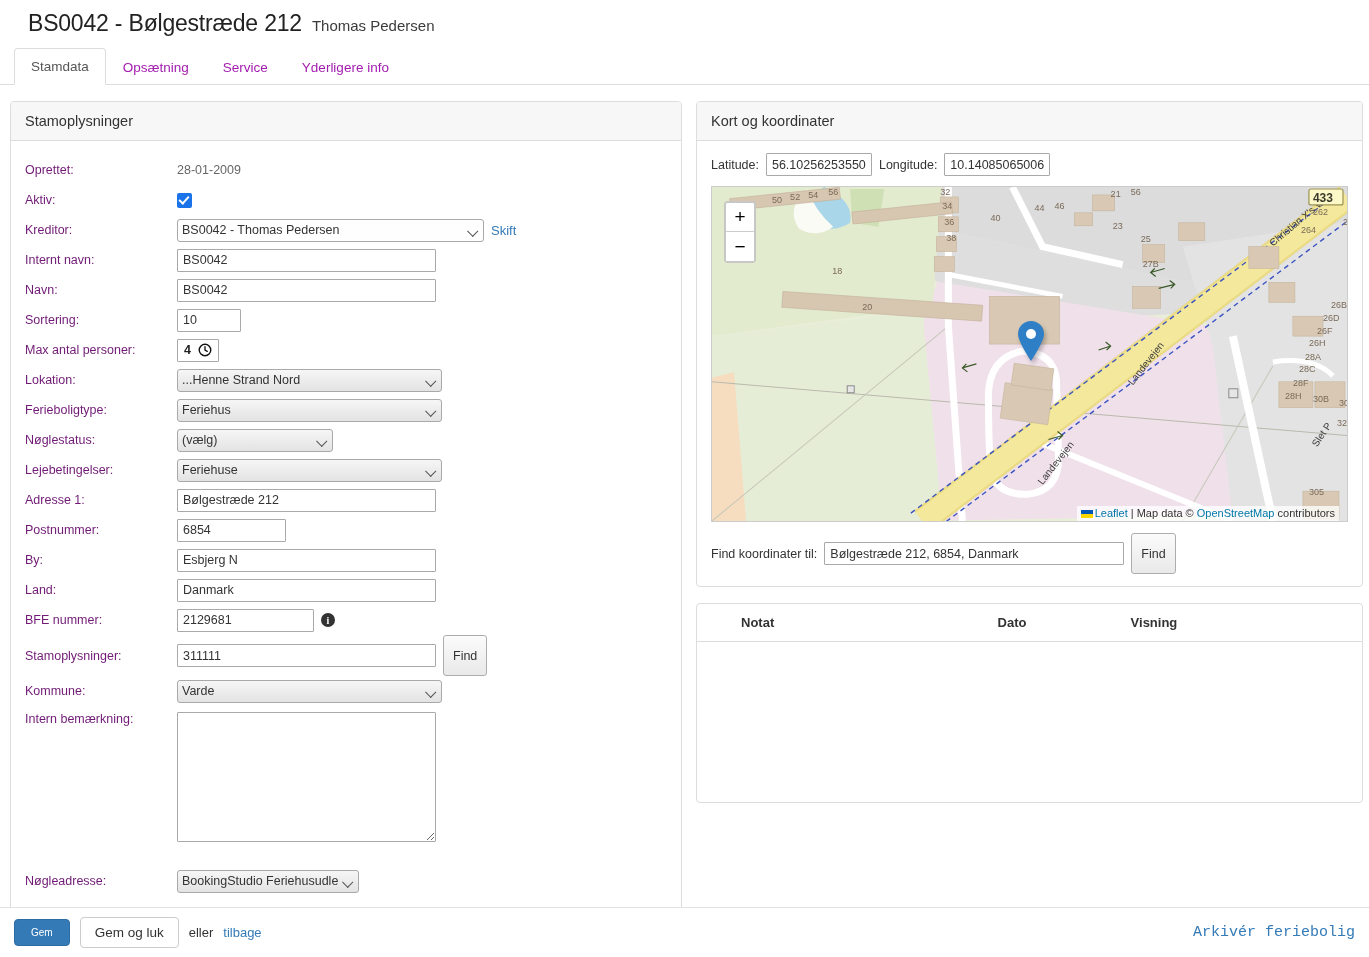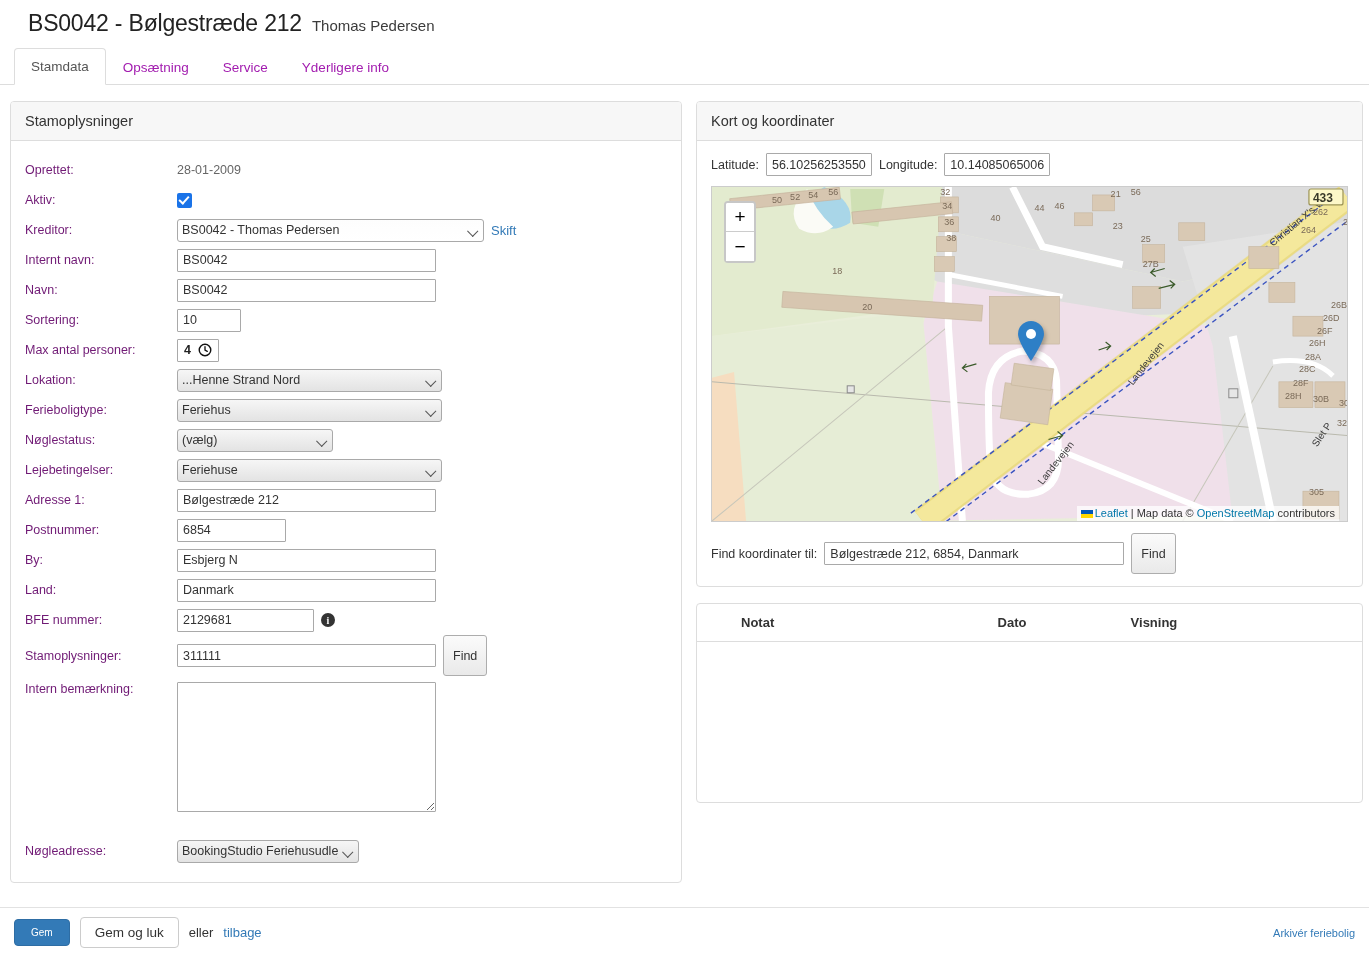--- a/index.html
+++ b/index.html
@@ -306,21 +306,21 @@
     background: #ffffff;
     border: 1px solid #cccccc;
     color: #333;
     font-size: 13.5px;
     padding: 7px 14px;
     border-radius: 4px;
     cursor: pointer;
     font-family: "Liberation Sans", sans-serif;
   }
   .eller { font-size: 13px; color: #333; }
-  .footer-right { margin-left: auto; font-size: 11px; }
+  .footer-right { margin-left: auto; font-size: 15px; font-family: Liberation Mono, monospace; }
 </style>
 </head>
 <body>
 
 <div class="page-header">
   <div class="page-title">BS0042 - Bølgestræde 212</div>
   <div class="page-subtitle">Thomas Pedersen</div>
 </div>
 
 <div class="tabbar">
@@ -474,20 +474,29 @@
         </div>
 
         <div class="frow">
           <div class="flabel">Stamoplysninger:</div>
           <div class="fctl">
             <input type="text" style="width: 259px;" value="311111">
             <button class="btn-sm">Find</button>
           </div>
         </div>
 
+        <div class="frow">
+          <div class="flabel">Kommune:</div>
+          <div class="fctl">
+              <span class="selwrap">
+            <select style="width:265px">
+              <option>Varde</option>
+            </select></span>
+          </div>
+        </div>
 
         <div class="frow" style="align-items:flex-start;min-height:146px;margin-top:6px">
           <div class="flabel">Intern bemærkning:</div>
           <div class="fctl">
               <textarea style=""></textarea>
             </div>
         </div>
 
         <div class="frow" style="margin-top:8px;margin-bottom:6px">
           <div class="flabel">Nøgleadresse:</div>

